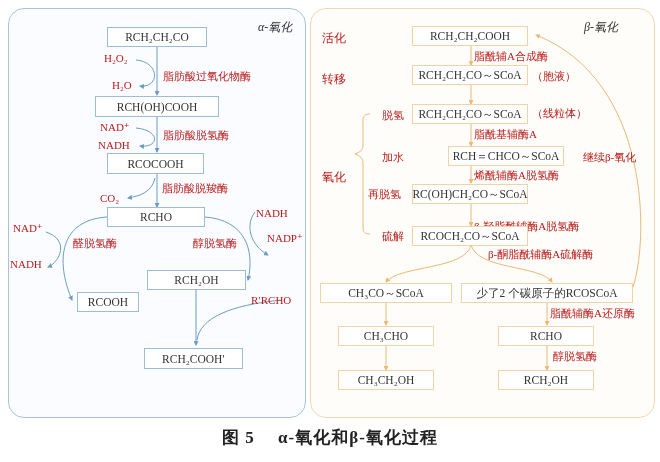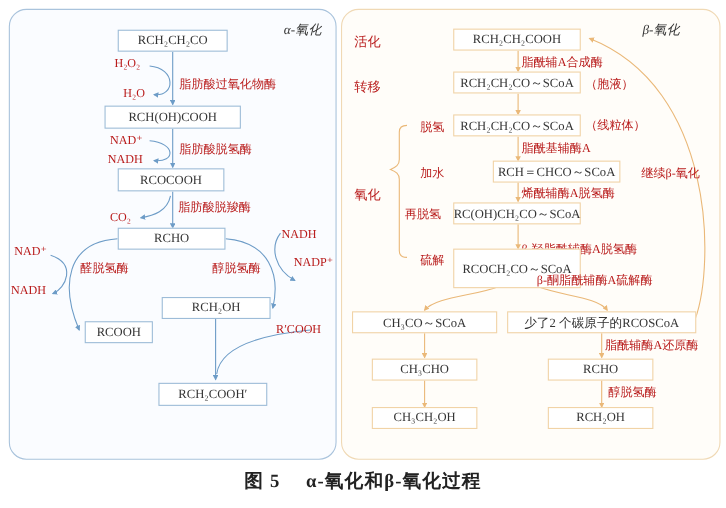--- a/index.html
+++ b/index.html
@@ -78,21 +78,21 @@
 <div class="lbl" style="left:100px;top:192px;">CO₂</div>
 <div class="box abox" style="left:107px;top:207px;width:98px;height:20px;">RCHO</div>
 <div class="lbl" style="left:13px;top:222px;">NAD⁺</div>
 <div class="lbl" style="left:73px;top:236px;">醛脱氢酶</div>
 <div class="lbl" style="left:256px;top:207px;">NADH</div>
 <div class="lbl" style="left:193px;top:236px;">醇脱氢酶</div>
 <div class="lbl" style="left:267px;top:232px;">NADP⁺</div>
 <div class="lbl" style="left:10px;top:258px;">NADH</div>
 <div class="box abox" style="left:147px;top:270px;width:99px;height:20px;">RCH₂OH</div>
 <div class="box abox" style="left:77px;top:292px;width:62px;height:20px;">RCOOH</div>
-<div class="lbl" style="left:251px;top:294px;">R′COOH</div>
+<div class="lbl" style="left:251px;top:294px;">R′RCHO</div>
 <div class="box abox" style="left:144px;top:348px;width:99px;height:21px;">RCH₂COOH′</div>
 
 <div class="title-lbl" style="left:584px;top:19px;font-style:italic;">β-氧化</div>
 <div class="lbl" style="left:322px;top:30px;font-size:12px;">活化</div>
 <div class="box bbox" style="left:412px;top:26px;width:116px;height:20px;">RCH₂CH₂COOH</div>
 <div class="lbl" style="left:474px;top:49px;">脂酰辅A合成酶</div>
 <div class="lbl" style="left:322px;top:71px;font-size:12px;">转移</div>
 <div class="box bbox" style="left:412px;top:65px;width:116px;height:20px;">RCH₂CH₂CO～SCoA</div>
 <div class="lbl" style="left:532px;top:69px;">（胞液）</div>
 <div class="lbl" style="left:382px;top:108px;">脱氢</div>
@@ -101,21 +101,21 @@
 <div class="lbl" style="left:474px;top:127px;">脂酰基辅酶A</div>
 <div class="lbl" style="left:322px;top:169px;font-size:12px;">氧化</div>
 <div class="lbl" style="left:382px;top:150px;">加水</div>
 <div class="box bbox" style="left:412px;top:146px;width:116px;height:20px;margin-left:36px;">RCH＝CHCO～SCoA</div>
 <div class="lbl" style="left:583px;top:150px;">继续β-氧化</div>
 <div class="lbl" style="left:474px;top:168px;">烯酰辅酶A脱氢酶</div>
 <div class="lbl" style="left:368px;top:187px;">再脱氢</div>
 <div class="box bbox" style="left:412px;top:184px;width:116px;height:20px;">RC(OH)CH₂CO～SCoA</div>
 <div class="lbl" style="left:474px;top:207px;margin-top:12px;">β-羟脂酰辅酶A脱氢酶</div>
 <div class="lbl" style="left:382px;top:229px;">硫解</div>
-<div class="box bbox" style="left:412px;top:226px;width:116px;height:36px;">RCOCH₂CO～SCoA</div>
+<div class="box bbox" style="left:412px;top:226px;width:116px;height:20px;">RCOCH₂CO～SCoA</div>
 <div class="lbl" style="left:488px;top:247px;">β-酮脂酰辅酶A硫解酶</div>
 <div class="box bbox" style="left:320px;top:283px;width:132px;height:20px;">CH₃CO～SCoA</div>
 <div class="box bbox" style="left:461px;top:283px;width:172px;height:20px;">少了2 个碳原子的RCOSCoA</div>
 <div class="lbl" style="left:550px;top:306px;">脂酰辅酶A还原酶</div>
 <div class="box bbox" style="left:338px;top:326px;width:96px;height:20px;">CH₃CHO</div>
 <div class="box bbox" style="left:498px;top:326px;width:96px;height:20px;">RCHO</div>
 <div class="lbl" style="left:553px;top:349px;">醇脱氢酶</div>
 <div class="box bbox" style="left:338px;top:370px;width:96px;height:20px;">CH₃CH₂OH</div>
 <div class="box bbox" style="left:498px;top:370px;width:96px;height:20px;">RCH₂OH</div>
 

